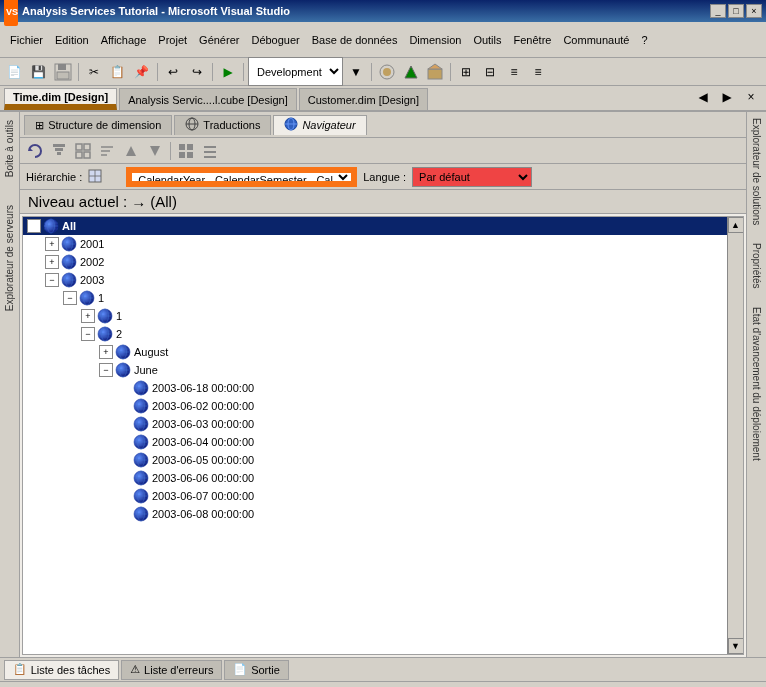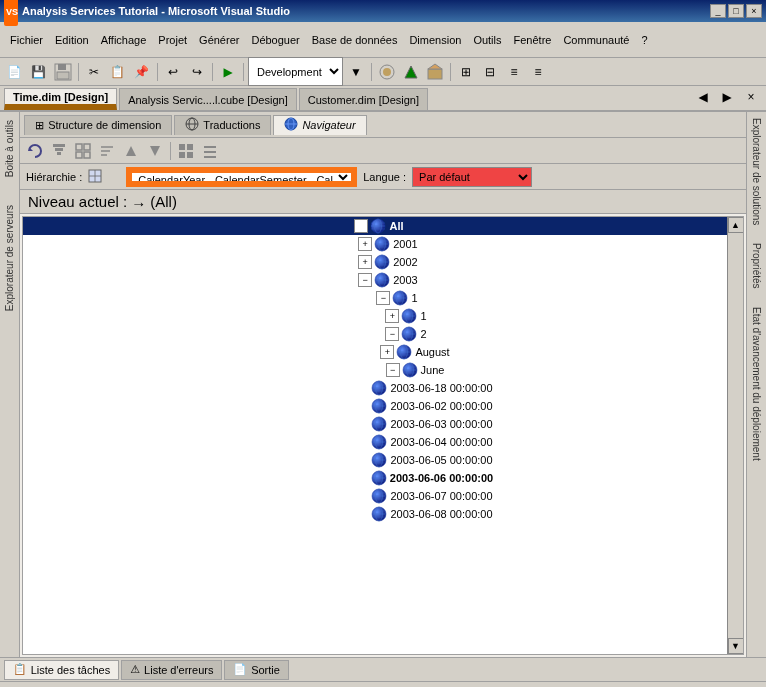--- a/index.html
+++ b/index.html
@@ -275,21 +275,20 @@
       margin: 2px;
       overflow: auto;
       position: relative;
     }
     .tree-node {
       display: flex;
       align-items: center;
       padding: 1px 12px;
       cursor: pointer;
       white-space: nowrap;
-      justify-content: center;
     }
     .tree-node.selected {
       background: #0a246a;
       color: white;
     }
     .tree-expander {
       width: 14px;
       height: 14px;
       border: 1px solid #888;
       background: white;
@@ -833,21 +832,21 @@
         </radialGradient>
       </defs>
       <circle cx="8" cy="8" r="7" fill="url(#g13)" stroke="#1030a0" stroke-width="0.5"></circle>
       <ellipse cx="8" cy="8" rx="3.5" ry="7" fill="none" stroke="#4070d0" stroke-width="0.7" opacity="0.7"></ellipse>
       <line x1="1" y1="8" x2="15" y2="8" stroke="#4070d0" stroke-width="0.7" opacity="0.7"></line>
       <line x1="1" y1="5" x2="15" y2="5" stroke="#4070d0" stroke-width="0.5" opacity="0.5"></line>
       <line x1="1" y1="11" x2="15" y2="11" stroke="#4070d0" stroke-width="0.5" opacity="0.5"></line>
     </svg></div>
           <span>2003-06-05 00:00:00</span>
         </div>
-        <div class="tree-node" style="padding-left: 94px; font-weight: bold;">
+        <div class="tree-node" style="padding-left: 94px;">
           <div class="tree-expander empty"></div>
           <div class="tree-globe"><svg class="globe-svg" viewBox="0 0 16 16">
       <defs>
         <radialGradient id="g14" cx="35%" cy="35%" r="65%">
           <stop offset="0%" stop-color="#6090ff"></stop>
           <stop offset="100%" stop-color="#102080"></stop>
         </radialGradient>
       </defs>
       <circle cx="8" cy="8" r="7" fill="url(#g14)" stroke="#1030a0" stroke-width="0.5"></circle>
       <ellipse cx="8" cy="8" rx="3.5" ry="7" fill="none" stroke="#4070d0" stroke-width="0.7" opacity="0.7"></ellipse>

